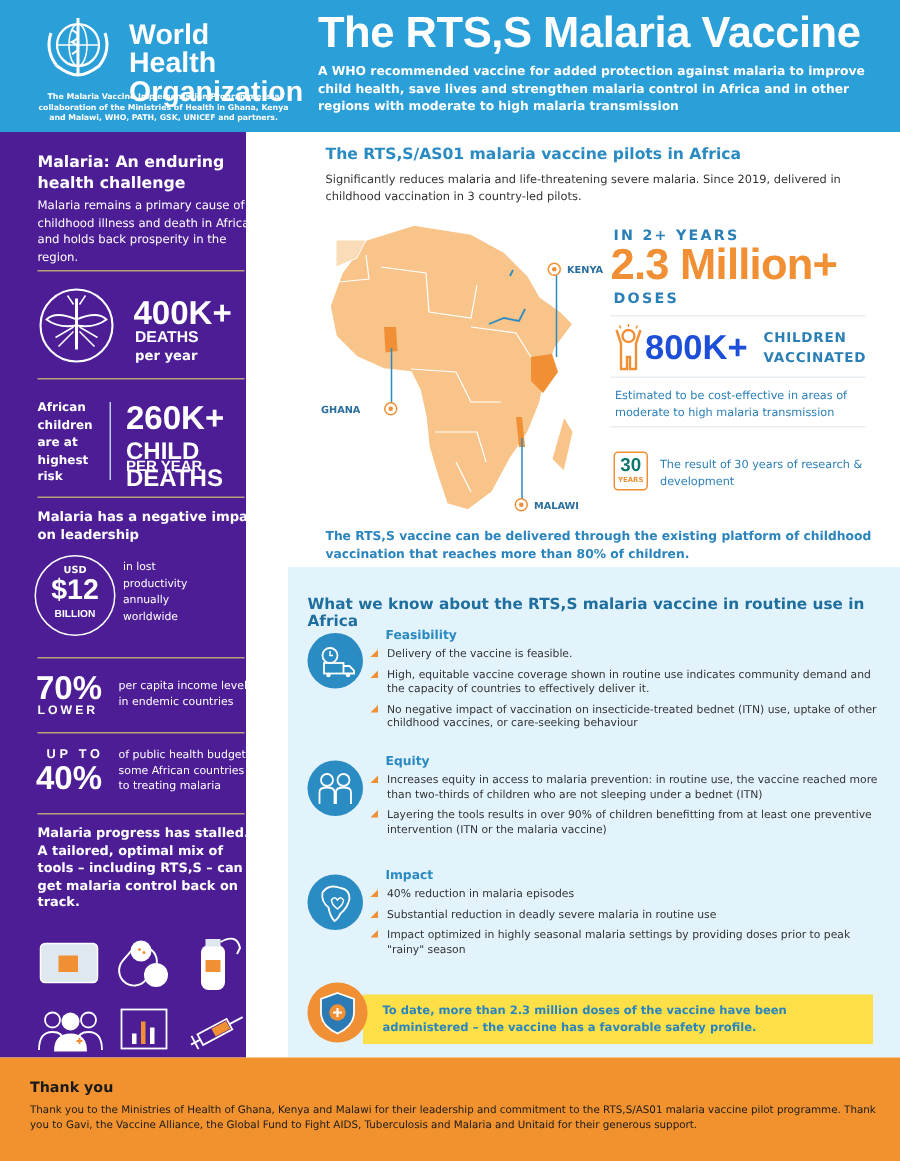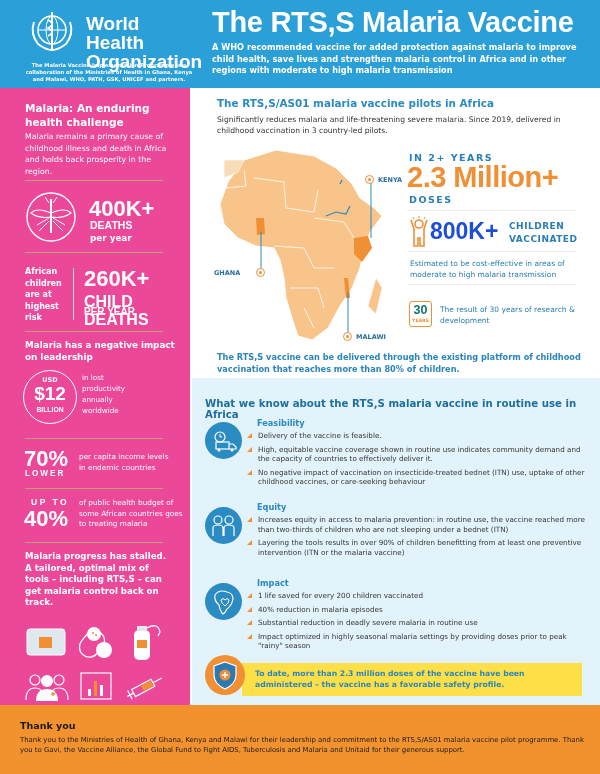--- a/index.html
+++ b/index.html
@@ -8,21 +8,21 @@
   
   #header { position: absolute; left: 0; top: 0; width: 600px; height: 88px; background: #2a9fd8; }
   #who-block { position: absolute; left: 8px; top: 6px; width: 185px; }
   #who-logo { position: absolute; left: 18px; top: 4px; width: 52px; height: 44px; }
   #who-name { position: absolute; left: 78px; top: 8px; color: #fff; font-family: "Liberation Sans", sans-serif; font-size: 19px; line-height: 19px; font-weight: bold; }
   #who-sub { position: absolute; left: 16px; top: 56px; width: 170px; color: #fff; font-size: 5.2px; line-height: 7.2px; text-align: center; font-weight: bold; }
   #main-title { position: absolute; left: 212px; top: 6px; color: #fff; font-family: "Liberation Sans", sans-serif; font-weight: bold; font-size: 29px; letter-spacing: -0.3px; }
   #main-sub { position: absolute; left: 212px; top: 42px; width: 385px; color: #fff; font-size: 8.2px; line-height: 11.6px; font-weight: bold; }
 
   
-  #sidebar { position: absolute; left: 0; top: 88px; width: 190px; height: 617px; background: #ec4899; color: #fff; }
+  #sidebar { position: absolute; left: 0; top: 88px; width: 164px; height: 617px; background: #4c1d95; color: #fff; }
   #sidebar .hr { position: absolute; left: 25px; width: 138px; height: 1px; background: #b7a27a; }
   .sb-h { position: absolute; left: 25px; font-weight: bold; font-size: 10.5px; line-height: 13.5px; }
   .sb-p { position: absolute; left: 25px; font-size: 7.8px; line-height: 11.6px; width: 150px; }
   .big { font-family: "Liberation Sans", sans-serif; font-weight: bold; }
 
   
   #pilot { position: absolute; left: 202px; top: 88px; width: 398px; height: 290px; background: #fff; }
   #pilot-title { position: absolute; left: 15px; top: 9px; color: #2a8ac2; font-weight: bold; font-size: 10.4px; }
   #pilot-desc { position: absolute; left: 15px; top: 26px; width: 380px; color: #333; font-size: 7.6px; line-height: 11px; }
   #map { position: absolute; left: 12px; top: 50px; width: 180px; height: 220px; }
@@ -253,21 +253,20 @@
   </ul>
 
   <div class="k-circle" style="top:205px;">
     <svg viewBox="0 0 37 37" width="37" height="37">
         <path d="M10 12 Q14 6 22 9 Q28 10 28 16 Q27 22 22 26 Q20 30 18 31 Q15 28 14 22 Q9 18 10 12 Z" fill="none" stroke="#fff" stroke-width="1.2"></path>
         <path d="M16 17 q2 -3 4 0 q2 -3 4 0 q0 3 -4 6 q-4 -3 -4 -6 z" fill="none" stroke="#fff" stroke-width="1"></path>
       </svg>
   </div>
   <div class="k-head" style="top:200px;">Impact</div>
   <ul class="k-list" style="top:213px;">
-    <li><span class="tri"></span><span>1 life saved for every 200 children vaccinated</span></li>
     <li><span class="tri"></span><span>40% reduction in malaria episodes</span></li>
     <li><span class="tri"></span><span>Substantial reduction in deadly severe malaria in routine use</span></li>
     <li><span class="tri"></span><span>Impact optimized in highly seasonal malaria settings by providing doses prior to peak "rainy" season</span></li>
   </ul>
 
   <div id="safety">
     <div id="safety-text">To date, more than 2.3 million doses of the vaccine have been administered – the vaccine has a favorable safety profile.</div>
   </div>
   <div id="shield">
     <svg viewBox="0 0 40 40" width="40" height="40">

